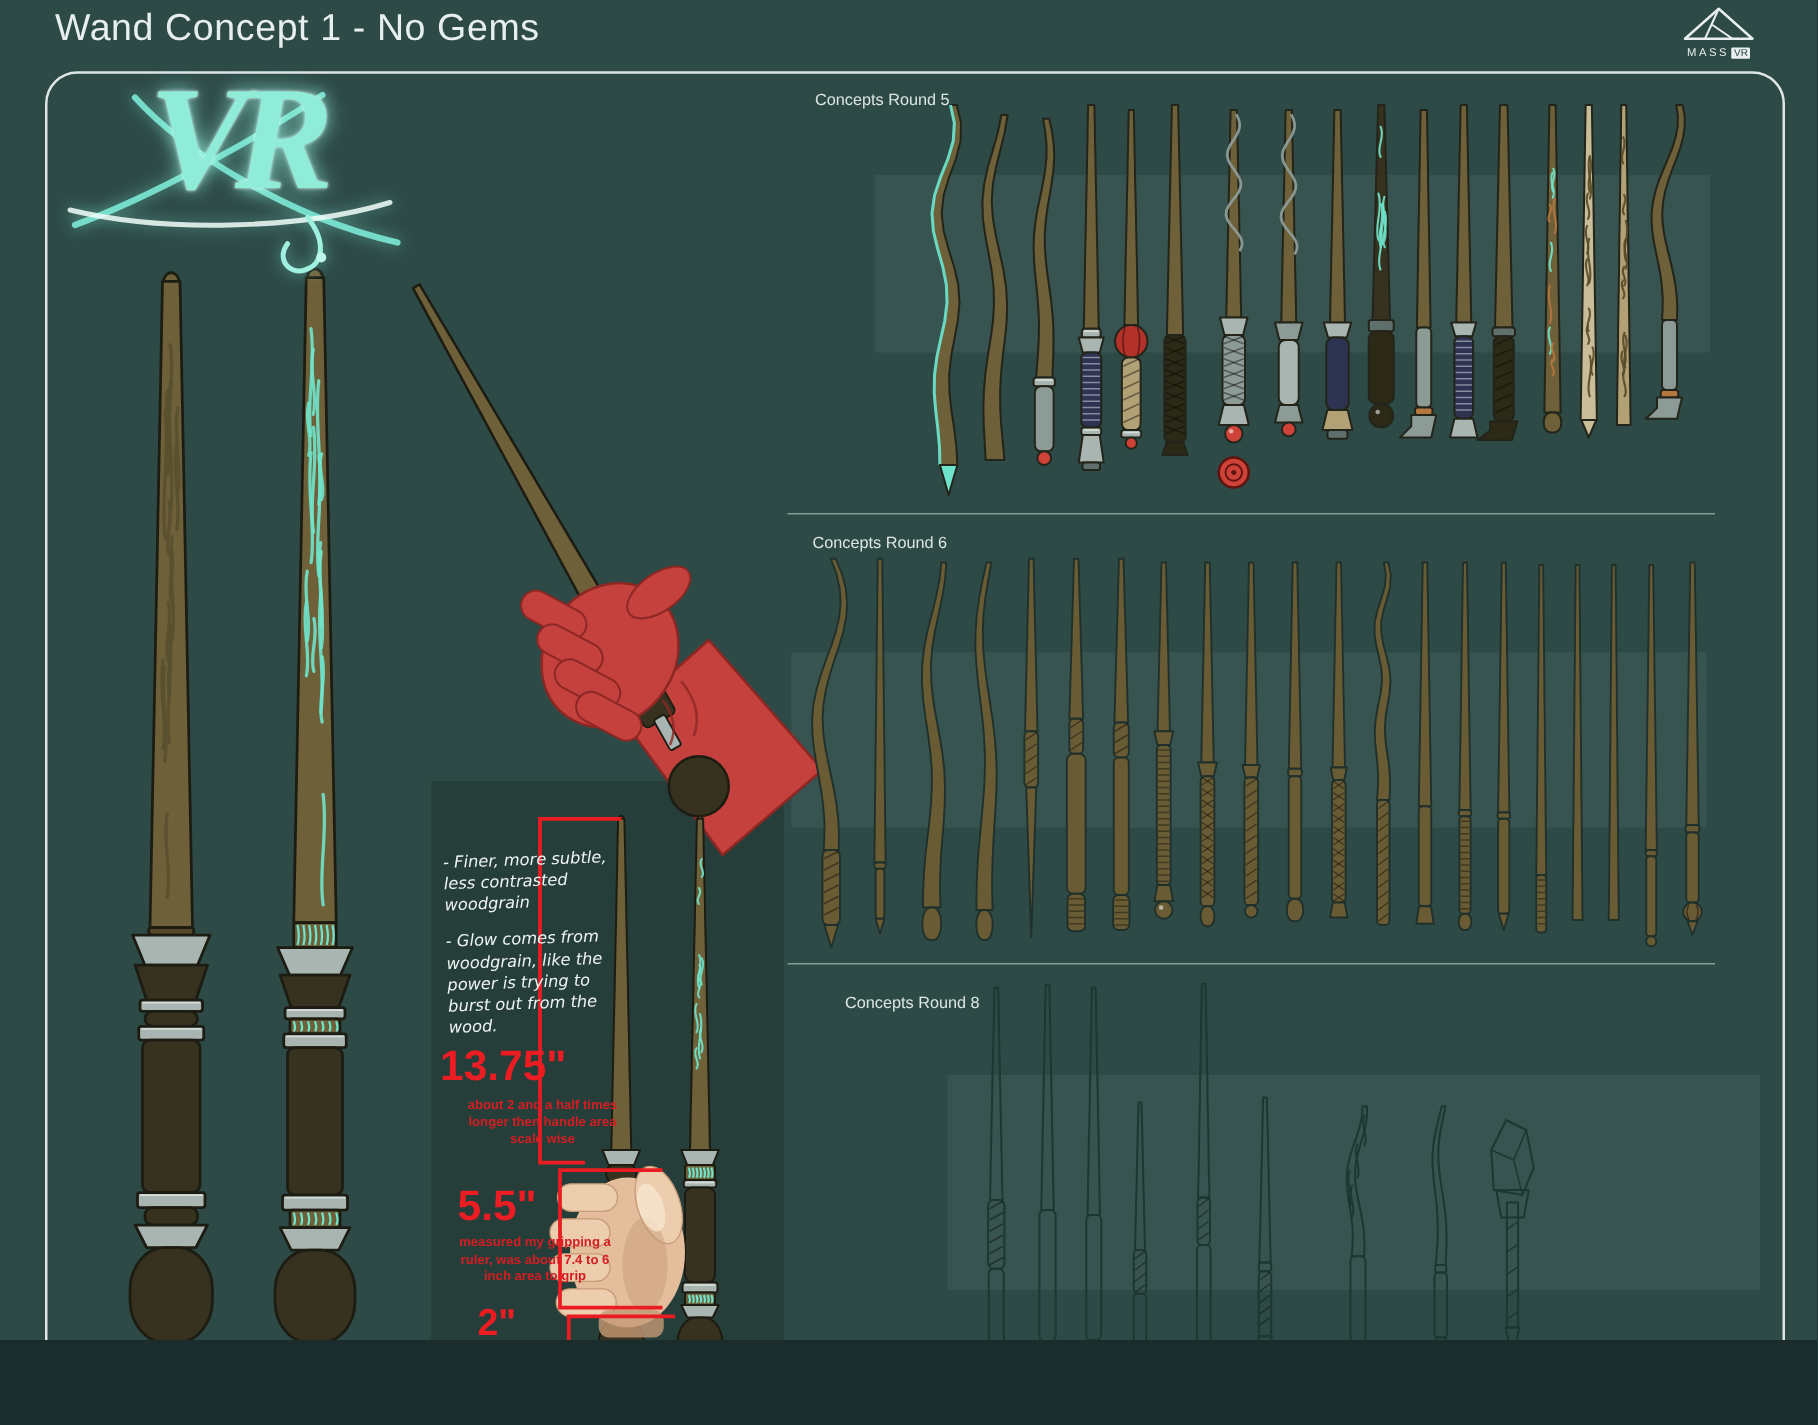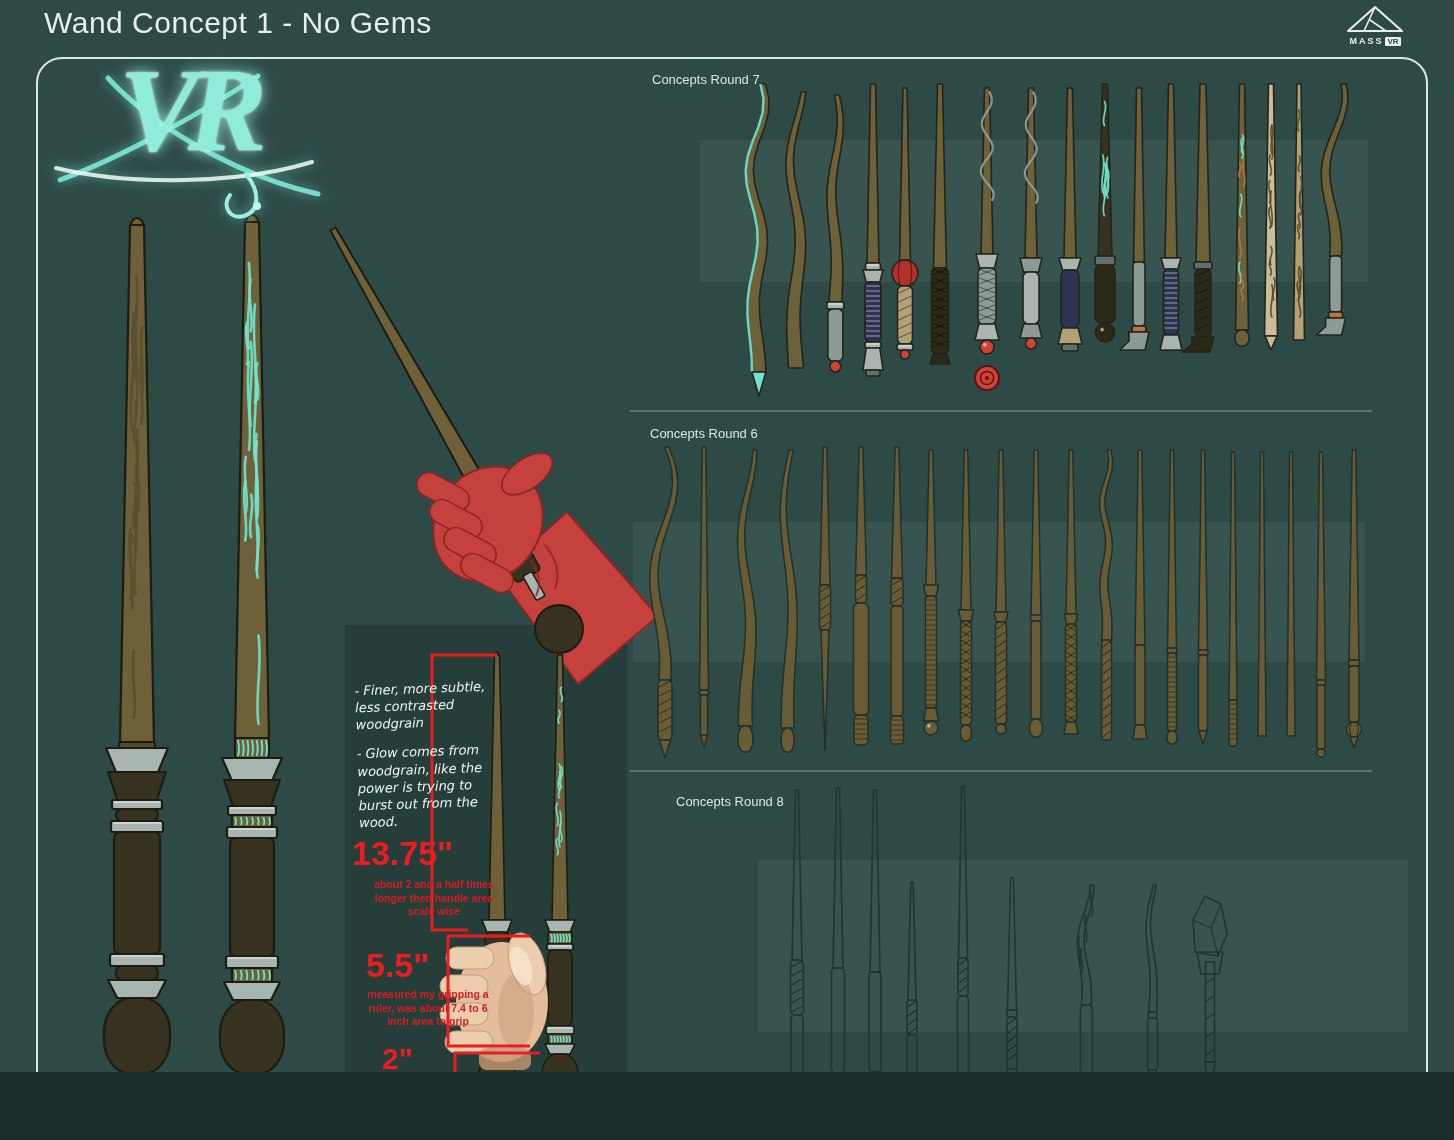--- a/index.html
+++ b/index.html
@@ -6,21 +6,21 @@
   .stage{position:relative;width:1454px;height:1072px;background:#2d4a47;overflow:hidden;
          font-family:"Liberation Sans",sans-serif;}
   #artwork{position:absolute;left:0;top:0;z-index:1;}
   .txt{position:absolute;z-index:3;}
   .title{left:44px;top:6px;font-size:30px;font-weight:400;color:#e6eeee;letter-spacing:.5px;}
   .frame{position:absolute;left:36px;top:57px;width:1388px;height:1064px;border:2px solid #dde6e5;
          border-radius:26px;z-index:2;pointer-events:none;}
   .bottom-strip{position:absolute;left:0;top:1128px;width:1454px;height:12px;background:#142527;z-index:0;}
   .brand{right:40px;top:4px;width:78px;text-align:center;color:#e9efee;}
   .brand .row{display:flex;justify-content:center;align-items:center;gap:2px;font-size:9px;
-              font-weight:bold;letter-spacing:2px;margin-top:-2px;}
+              font-weight:normal;letter-spacing:2px;margin-top:-2px;}
   .brand .vrbox{background:#e9efee;color:#2d4a47;padding:0 2px;border-radius:1px;font-size:8px;letter-spacing:0;}
   .hom{left:50px;top:62px;width:276px;height:158px;}
   .hom svg{position:absolute;left:0;top:0;filter:drop-shadow(0 0 6px rgba(140,255,230,.55));}
   .hom .vr{position:absolute;left:50%;top:-10px;transform:translateX(-50%);
            font-family:"Liberation Serif",serif;font-style:italic;font-weight:bold;font-size:118px;
            line-height:1;color:#8fecd9;letter-spacing:-10px;
            text-shadow:0 0 16px rgba(160,255,235,.8),0 0 3px #ffffff;}
   .hom .name{position:absolute;left:0;right:0;top:48px;text-align:center;
            font-family:"Liberation Serif",serif;font-size:25px;letter-spacing:2px;color:#fdfdfd;
            text-transform:uppercase;white-space:nowrap;
@@ -796,21 +796,21 @@
     <svg width="276" height="158">
       <path d="M 10 118 C 70 96 150 52 208 14" fill="none" stroke="#7de9d6" stroke-width="5" stroke-linecap="round" opacity="0.9"></path>
       <path d="M 58 16 C 96 58 180 112 268 132" fill="none" stroke="#7de9d6" stroke-width="5" stroke-linecap="round" opacity="0.9"></path>
       <path d="M 6 106 C 80 124 190 122 262 100" fill="none" stroke="#f2fffc" stroke-width="4" stroke-linecap="round" opacity="0.85"></path>
       <path d="M 196 112 c 16 20 12 38 -2 42 c -13 4 -23 -9 -14 -21" fill="none" stroke="#9ff0e0" stroke-width="4" stroke-linecap="round"></path>
       <circle cx="207" cy="144" r="4" fill="#bff6ea"></circle>
     </svg>
     <span class="vr">VR</span>
   </div>
 
-  <div class="txt lbl" id="lbl-r3">Concepts Round 7</div>
+  <div class="txt lbl" id="lbl-r3">Concepts Round 5</div>
   <div class="txt lbl" id="lbl-r2">Concepts Round 6</div>
   <div class="txt lbl" id="lbl-r1">Concepts Round 8</div>
 
   <div class="txt notes">
     <p>- Finer, more subtle, less contrasted woodgrain</p>
     <p>- Glow comes from woodgrain, like the power is trying to burst out from the wood.</p>
   </div>
 
   <div class="txt mv" id="m1v">13.75"</div>
   <div class="txt mc" id="m1c">about 2 and a half times longer then handle area scale wise</div>

